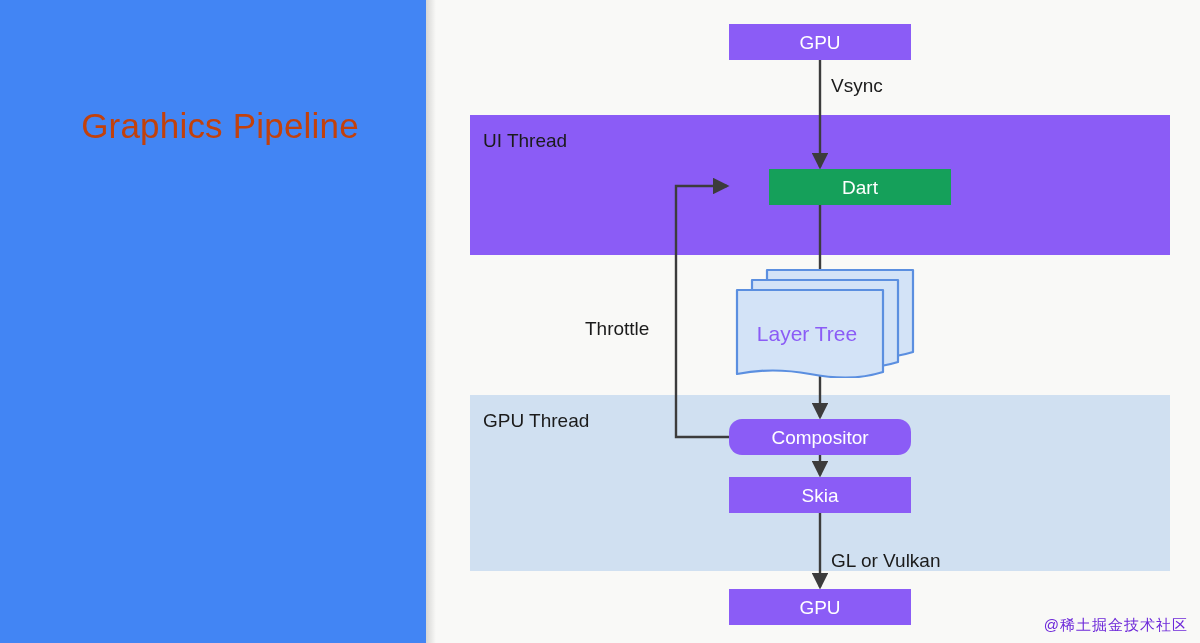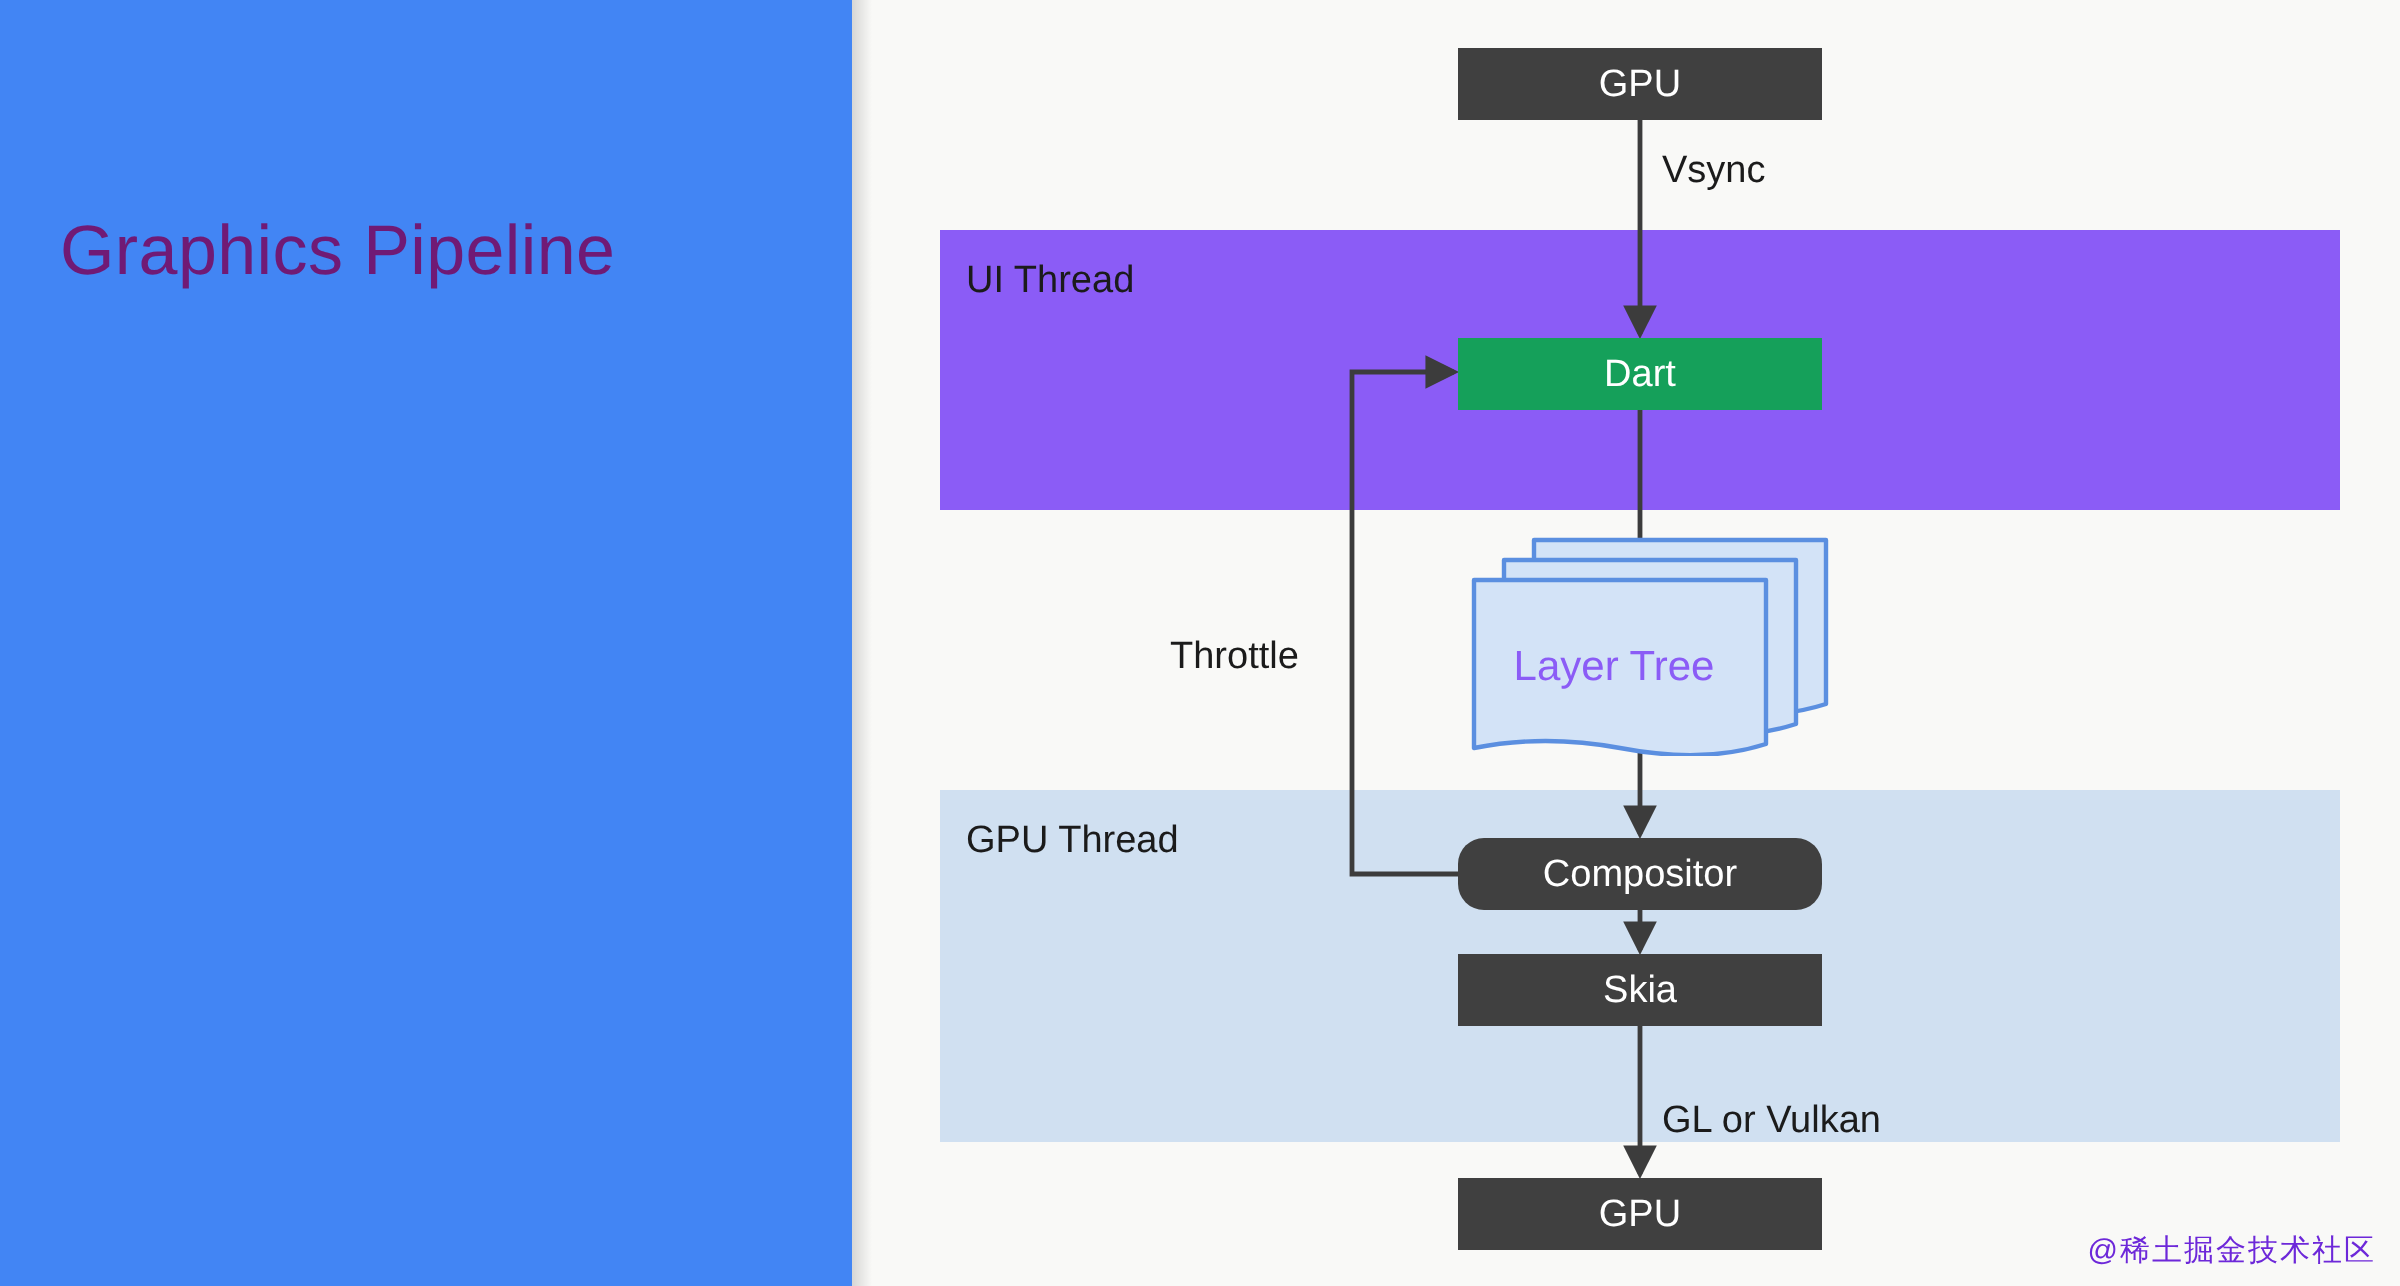--- a/index.html
+++ b/index.html
@@ -28,26 +28,27 @@
     position: absolute;
     left: 426px; top: 0;
     width: 10px; height: 643px;
     background: linear-gradient(to right, rgba(0,0,0,0.14), rgba(0,0,0,0));
   }
   #slide-title {
     position: absolute;
     left: 30px;
     top: 103px;
     width: 380px;
-    color: #701a75;
+    color: #c2410c;
     font-size: 35px;
     font-weight: 400;
     letter-spacing: 0.2px;
     line-height: 46px;
     white-space: nowrap;
+    text-align: center;
   }
 
   
   .band {
     position: absolute;
     left: 470px;
     width: 700px;
   }
   #band-ui {
     top: 115px;
@@ -75,22 +76,22 @@
     width: 182px;
     height: 36px;
     display: flex;
     align-items: center;
     justify-content: center;
     color: #ffffff;
     font-size: 19px;
     line-height: 1;
     white-space: nowrap;
   }
-  .node.blue  { background: #404040; }
-  .node.green { background: #15a05a; }
+  .node.blue  { background: #8b5cf6; }
+  .node.green { background: #15a05a; margin-left: 40px; }
 
   #node-gpu-top     { top: 24px;  }
   #node-dart        { top: 169px; }
   #node-compositor  { top: 419px; border-radius: 13px; }
   #node-skia        { top: 477px; text-align: right; }
   #node-gpu-bottom  { top: 589px; }
 
   
   #layer-tree {
     position: absolute;

